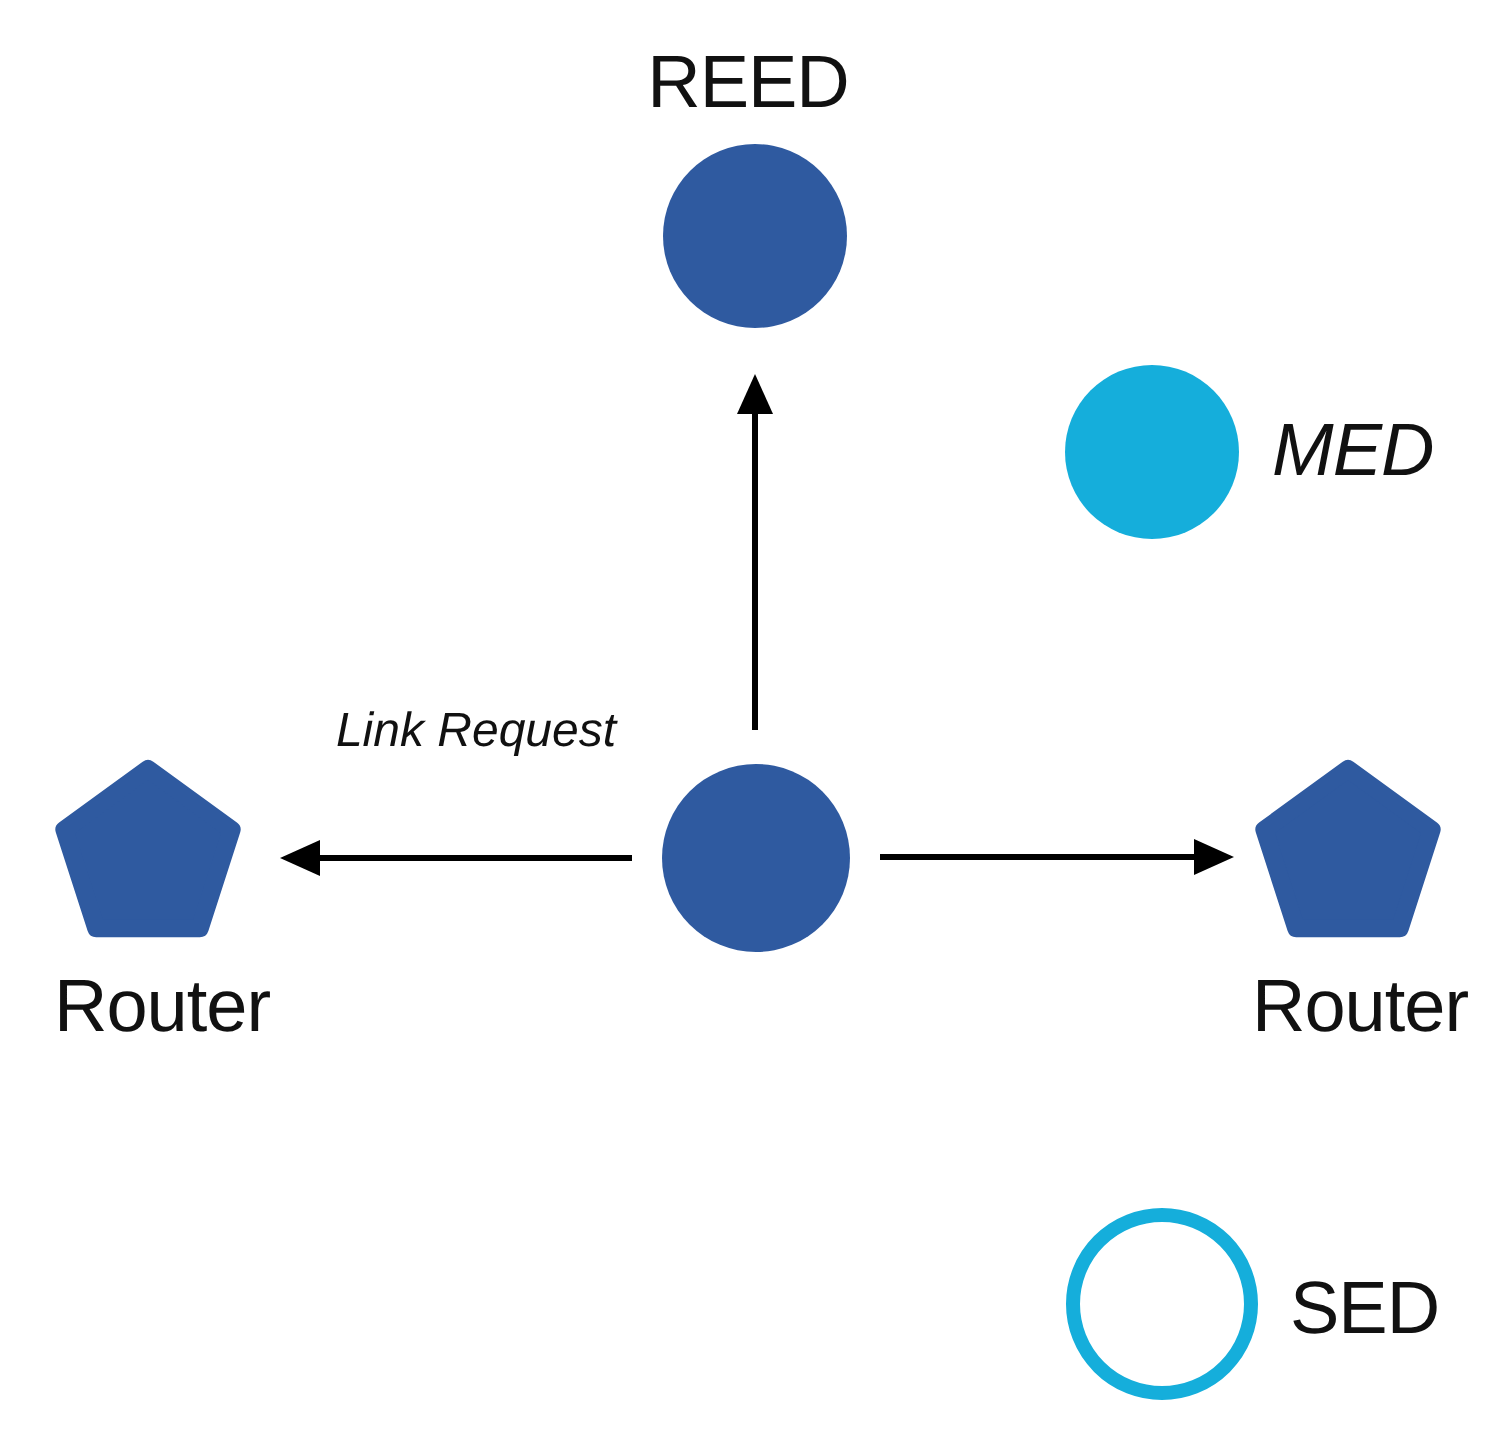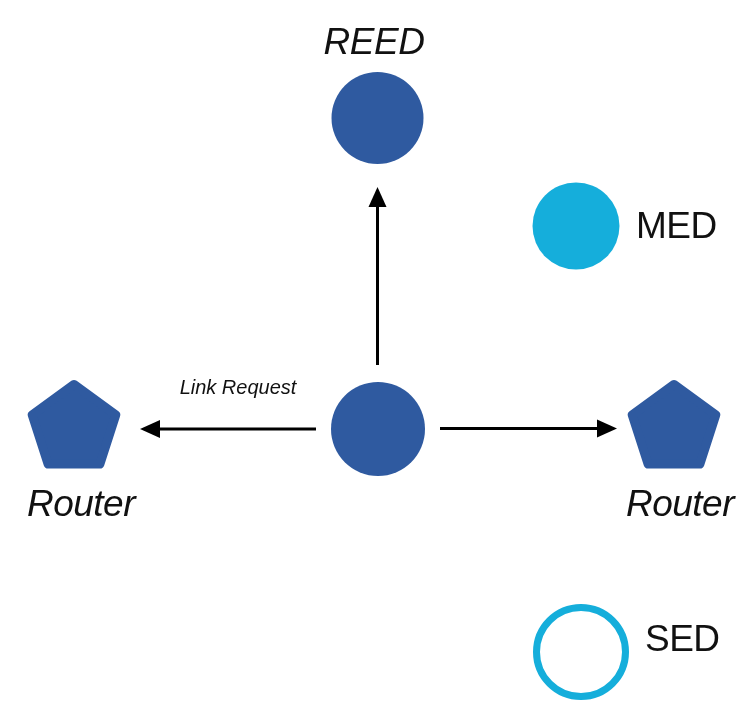--- a/index.html
+++ b/index.html
@@ -16,27 +16,27 @@
     overflow: hidden;
   }
   .stage svg { position: absolute; left: 0; top: 0; }
   .lbl {
     position: absolute;
     font-size: 37px;
     line-height: 1;
     white-space: nowrap;
     letter-spacing: -0.5px;
   }
-  .center-xy { transform: translate(-50%, -50%); font-style: italic; }
+  .center-xy { transform: translate(-50%, -50%); }
   .center-y  { transform: translateY(-50%); }
   .annotation {
     position: absolute;
-    left: 238px; top: 374px;
+    left: 238px; top: 353px;
     transform: translateX(-50%);
-    font-size: 20px;
+    font-size: 24px;
     font-style: italic;
     line-height: 26px;
     text-align: center;
     white-space: nowrap;
   }
 </style>
 </head>
 <body>
 
 <div class="stage">
@@ -60,23 +60,23 @@
 
     <line x1="316" y1="429" x2="158" y2="429" stroke-width="3" stroke="#000000"></line>
     <polygon points="140,429 160,420 160,438" fill="#000000"></polygon>
 
     <line x1="440" y1="428.5" x2="599" y2="428.5" stroke-width="3" stroke="#000000"></line>
     <polygon points="617,428.5 597,419.5 597,437.5" fill="#000000"></polygon>
   </svg>
 
   <div class="lbl center-xy" style="left:374px; top:41px;">REED</div>
 
-  <div class="lbl center-y" style="left:636px; top:225px;">MED</div>
+  <div class="lbl center-y" style="left:636px; top:225px;font-style:italic;">MED</div>
 
-  <div class="lbl center-y" style="left:645px; top:638px;text-align:center;">SED</div>
+  <div class="lbl center-y" style="left:645px; top:654px;text-align:center;">SED</div>
 
   <div class="lbl center-xy" style="left:81px; top:503px;">Router</div>
 
   <div class="lbl center-xy" style="left:680px; top:503px;">Router</div>
 
   <div class="annotation">
     <div>Link Request</div>
   </div>
 
 </div>

